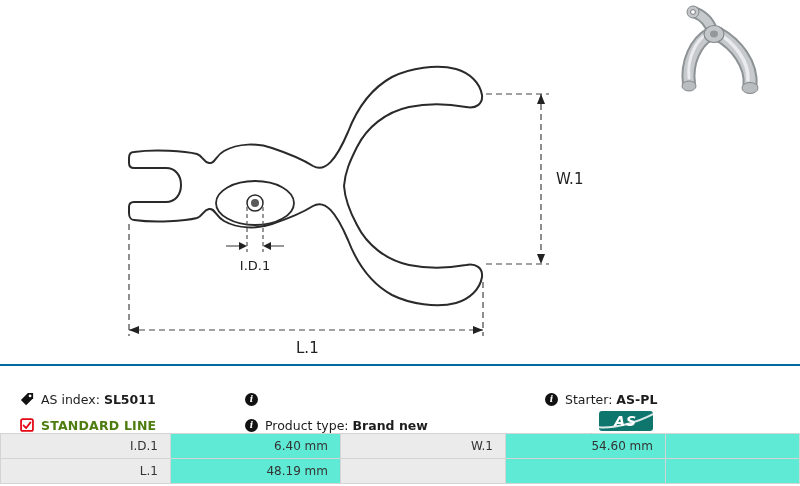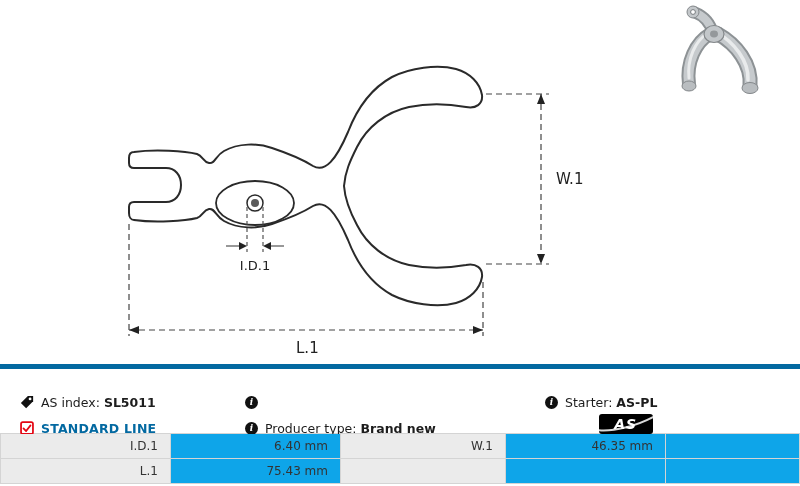--- a/index.html
+++ b/index.html
@@ -6,43 +6,43 @@
   html,body { width:800px; height:486px; background:#fff; overflow:hidden;
     font-family:"DejaVu Sans","Liberation Sans",sans-serif; }
 
   .drawing-area { position:relative; height:364px; }
   .main-svg { position:absolute; left:0; top:0; }
   .photo-svg { position:absolute; right:10px; top:4px; }
 
   .dim-label { font-family:"DejaVu Sans",sans-serif; font-size:15px; fill:#222; }
   .dim-label-sm { font-family:"DejaVu Sans",sans-serif; font-size:13px; fill:#222; }
 
-  .info-bar { height:63px; border-top:5px solid #0369a1;
+  .info-bar { height:63px; border-top:2px solid #0369a1;
     display:grid; grid-template-columns:225px 300px 1fr; padding:20px 0 0 20px; }
   .info-col { display:flex; flex-direction:column; justify-content:space-around; }
   .info-row { display:flex; align-items:center; gap:7px; font-size:12.5px; color:#1d1d1d; height:26px; }
   .info-row .txt { display:flex; gap:4px; align-items:baseline; white-space:nowrap; }
-  .standard { color:#0369a1; font-weight:bold; letter-spacing:.2px; }
+  .standard { color:#4d7c0f; font-weight:bold; letter-spacing:.2px; }
 
   .icon-info { width:13px; height:13px; border-radius:50%; background:#111; color:#fff;
     font-size:9px; font-weight:bold; font-style:italic; font-family:"DejaVu Serif",serif;
     display:inline-flex; align-items:center; justify-content:center; flex:0 0 13px; }
 
   .aspl-logo { margin-left:42px; display:flex; flex-direction:column; align-items:center; }
-  .aspl-box { position:relative; width:54px; height:20px; background:#000000; border-radius:3px;
+  .aspl-box { position:relative; width:54px; height:20px; background:#0f766e; border-radius:3px;
     display:flex; align-items:center; justify-content:center; overflow:hidden; }
   .aspl-box span { color:#fff; font-weight:bold; font-style:italic; font-size:14px; letter-spacing:1px;
     position:relative; z-index:2; }
   .aspl-swoosh { position:absolute; left:0; top:0; z-index:1; }
   .aspl-sub { font-size:5.5px; color:#666; margin-top:2px; white-space:nowrap; }
 
   .spec-table { margin-top:6px; display:grid; grid-template-columns:170px 170px 165px 160px 1fr;
     border-top:1px solid #d4d4d4; border-left:1px solid #d4d4d4; }
   .cell { height:25px; display:flex; align-items:center; justify-content:flex-end;
-    padding-right:12px; font-size:12px; color:#333; background:#0ea5e9;
+    padding-right:12px; font-size:12px; color:#333; background:#5eead4;
     border-right:1px solid #d4d4d4; border-bottom:1px solid #d4d4d4; }
   .cell.label { background:#ebebeb; }
 </style>
 </head>
 <body>
 
 <div class="drawing-area">
 
   <svg class="main-svg" width="620" height="364" viewBox="0 0 620 364">
 
@@ -161,21 +161,21 @@
     </div>
   </div>
 
   <div class="info-col">
     <div class="info-row">
       <span class="icon-info">i</span>
     </div>
     <div class="info-row">
       <span class="icon-info">i</span>
       <span class="txt">
-        <span>Producer type:</span>
+        <span>Product type:</span>
         <b>Brand new</b>
       </span>
     </div>
   </div>
 
   <div class="info-col">
     <div class="info-row">
       <span class="icon-info">i</span>
       <span class="txt">
         <span>Starter:</span>
@@ -193,21 +193,21 @@
         <div class="aspl-sub">Alternators, Starters &amp; Parts</div>
       </div>
     </div>
   </div>
 </div>
 
 <div class="spec-table">
   <div class="cell label">I.D.1</div>
   <div class="cell">6.40 mm</div>
   <div class="cell label">W.1</div>
-  <div class="cell">46.35 mm</div>
+  <div class="cell">54.60 mm</div>
   <div class="cell"></div>
 
   <div class="cell label">L.1</div>
-  <div class="cell">75.43 mm</div>
+  <div class="cell">48.19 mm</div>
   <div class="cell label"></div>
   <div class="cell"></div>
   <div class="cell"></div>
 </div>
 
 </body></html>

